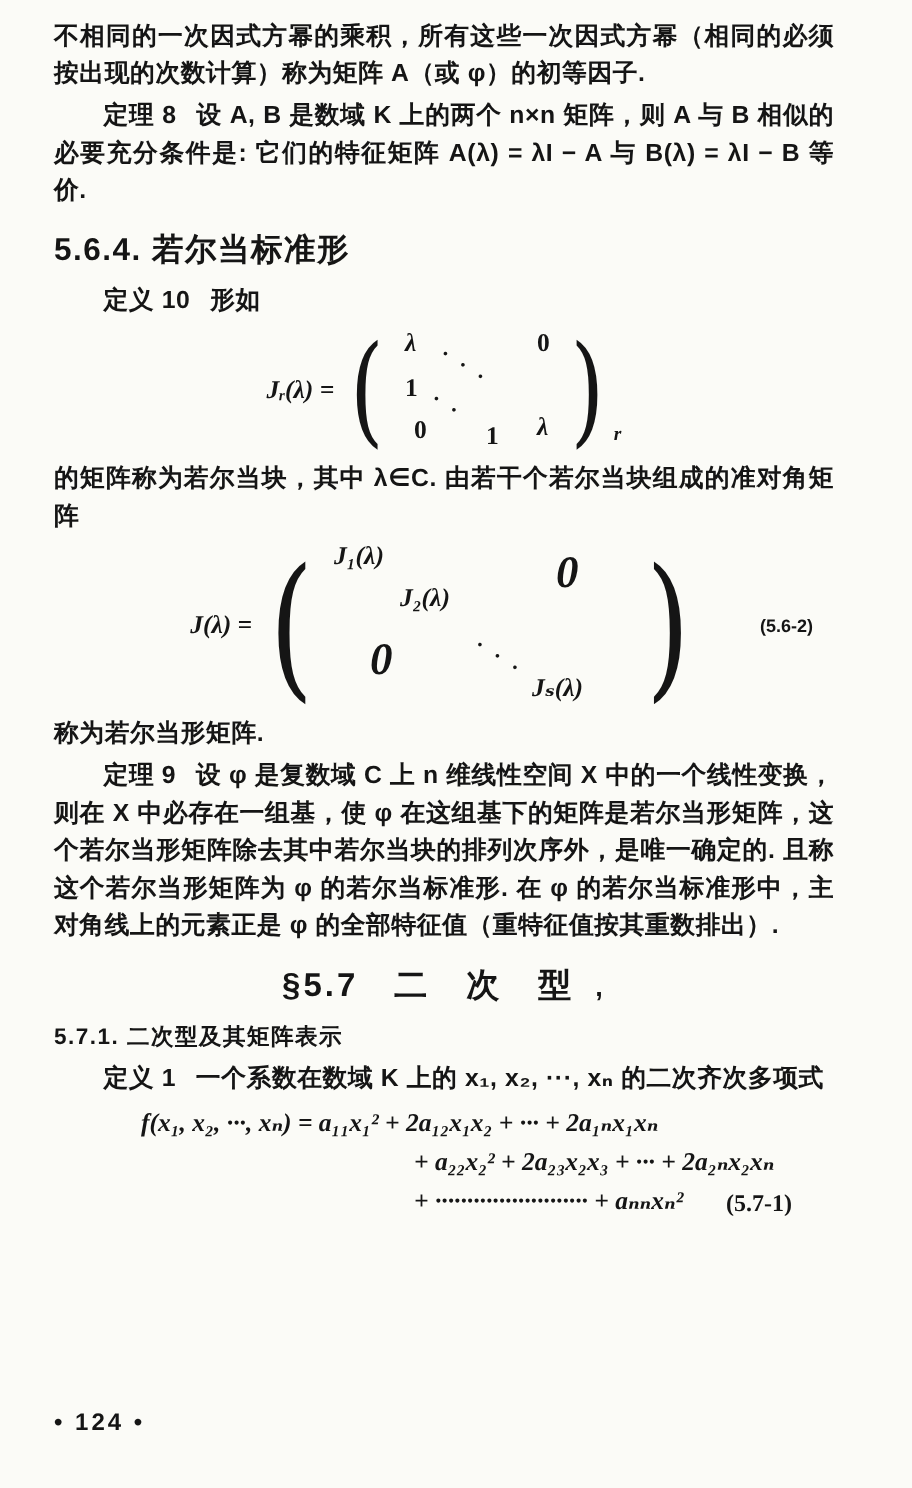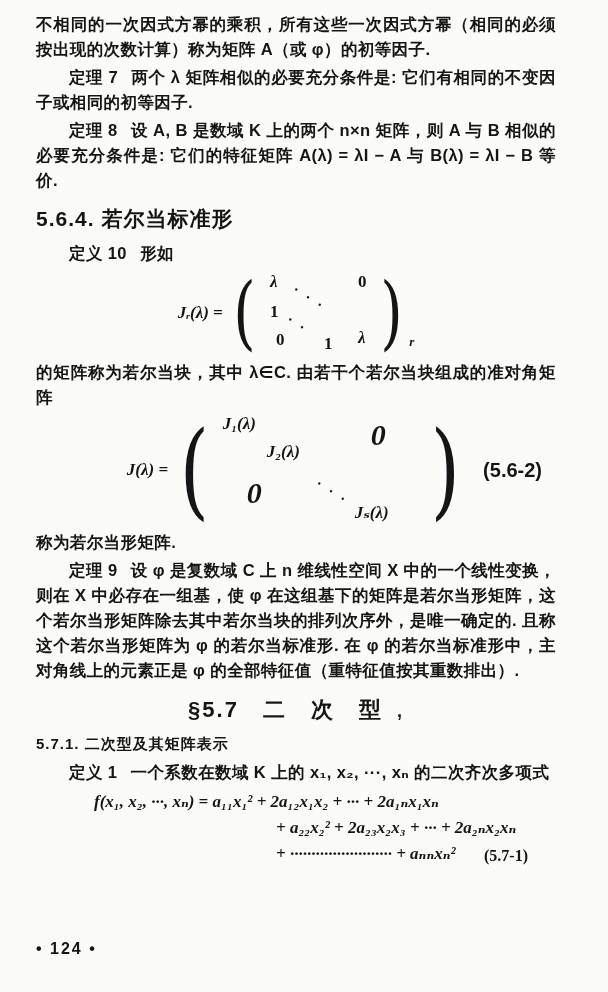--- a/index.html
+++ b/index.html
@@ -77,21 +77,21 @@
   .mx2 { width:210px; height:112px; }
   .mx2 .e1 { left:8px;  top:0px; }
   .mx2 .e2 { left:52px; top:28px; }
   .mx2 .z1 { left:156px; top:4px;  font-size:30px; }
   .mx2 .z2 { left:32px;  top:62px; font-size:30px; }
   .mx2 .d3 { left:102px; top:60px; transform:rotate(33deg); }
   .mx2 .e3 { left:140px; top:88px; }
   .eqno {
     position:absolute; right:14px; top:50%;
     transform:translateY(-50%);
-    font-style:normal; font-weight:600; font-size:20px;
+    font-style:normal; font-weight:600; font-size:12px;
     font-family:"Liberation Sans","DejaVu Sans",sans-serif;
   }
   
   .quadform {
     position:relative;
     font-family:"Liberation Serif","DejaVu Serif",serif;
     font-style:italic; font-weight:600; font-size:17px;
     margin:4px 0 0 0;
   }
   .ql { line-height:26px; white-space:nowrap; }
@@ -107,21 +107,20 @@
     font-weight:700; font-size:16px; letter-spacing:2px;
   }
 </style>
 </head>
 <body>
 
 <div class="page">
 
   <p class="body">不相同的一次因式方幂的乘积，所有这些一次因式方幂（相同的必须按出现的次数计算）称为矩阵 A（或 φ）的初等因子.</p>
 
-  <p class="body indent"><span class="lbl">定理 7</span><span>两个 λ 矩阵相似的必要充分条件是: 它们有相同的不变因子或相同的初等因子.</span></p>
 
   <p class="body indent"><span class="lbl">定理 8</span><span>设 A, B 是数域 K 上的两个 n×n 矩阵，则 A 与 B 相似的必要充分条件是: 它们的特征矩阵 A(λ) = λI − A 与 B(λ) = λI − B 等价.</span></p>
 
   <h2 class="sec564">5.6.4. 若尔当标准形</h2>
 
   <p class="body indent"><span class="lbl">定义 10</span><span>形如</span></p>
 
   <div class="formula">
     <span class="flhs">Jᵣ(λ) =</span>
     <span class="paren p1">(</span>

